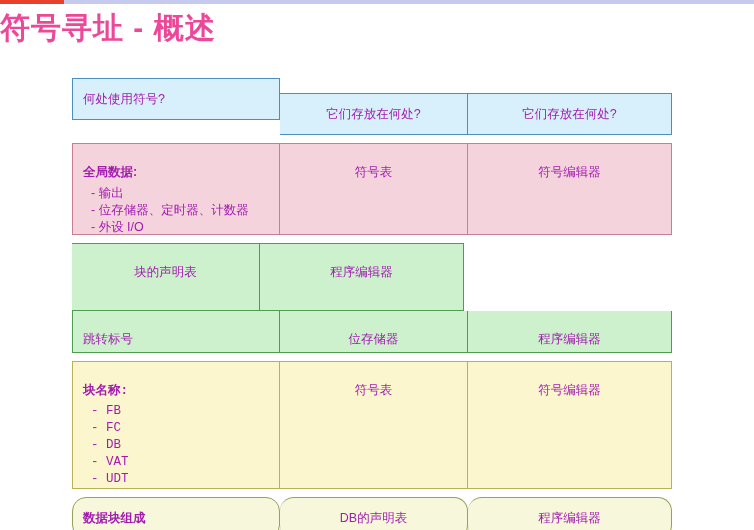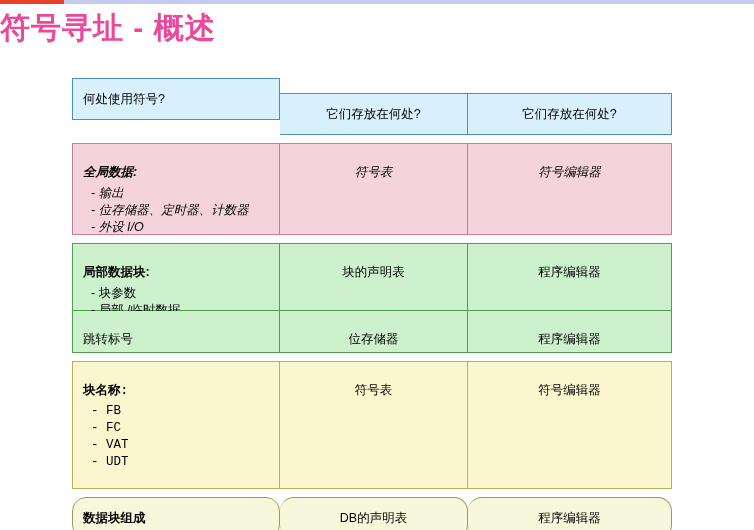--- a/index.html
+++ b/index.html
@@ -50,41 +50,41 @@
   .row {
     display: flex;
     width: 600px;
     margin-bottom: 8px;
   }
   .cell {
     box-sizing: border-box;
     border: 1px solid #3a7a3a;
     padding: 20px 10px;
     font-size: 12.5px;
-    color: #000000;
+    color: #a21caf;
   }
   .col1 { width: 208px; }
   .col2 { width: 188px; }
   .col3 { width: 204px; border-left: none; }
   .col2 { border-left: none; }
 
   
   .header .cell {
     background: #d8f0fb;
     border-color: #4a8fbf;
     height: 32px;
     display: flex;
     align-items: center;
     font-size: 12.5px;
   }
   .header .col1 { justify-content: flex-start; }
   .header .col2, .header .col3 { justify-content: center; margin-top: 15px; }
 
   
-  .group-pink .cell { background: #f5d3dd; border-color: #c87f95; font-style: italic; }
+  .group-pink .cell { background: #f5d3dd; border-color: #c87f95; }
   .group-green .cell { background: #cdf0cd; border-color: #4f9e4f; }
   .group-yellow .cell { background: #fcf6cf; border-color: #b9b05a; font-family: Liberation Mono, monospace; }
   .group-last .cell { background: #f6f7db; border-color: #9aa05a; border-radius: 14px; }
 
   .cell-title {
     font-weight: bold;
     margin-bottom: 4px;
   }
   .cell ul {
     list-style: none;
@@ -133,45 +133,39 @@
         <li class="sub-line">- 输出</li>
         <li class="sub-line">- 位存储器、定时器、计数器</li>
         <li class="sub-line">- 外设 I/O</li>
       </ul>
     </div>
     <div class="cell col2 val">符号表</div>
     <div class="cell col3 val">符号编辑器</div>
   </div>
 
   <div class="row group-green r-green1">
-    <div class="cell col1">
-      <div class="cell-title">局部数据块:</div>
-      <ul>
-        <li class="sub-line">- 块参数</li>
-        <li class="sub-line">- 局部 /临时数据</li>
-      </ul>
-    </div>
     <div class="cell col2 val">块的声明表</div>
     <div class="cell col3 val">程序编辑器</div>
   </div>
 
   <div class="row group-green r-green2" style="margin-top:-8px;border-top:none;">
     <div class="cell col1" style="border-top:none;">
       <div class="cell-title" style="font-weight:normal;">跳转标号</div>
     </div>
     <div class="cell col2 val" style="border-top:none;">位存储器</div>
     <div class="cell col3 val" style="border-top:none;">程序编辑器</div>
   </div>
 
   <div class="row group-yellow r-yellow">
     <div class="cell col1">
       <div class="cell-title">块名称:</div>
       <ul>
         <li class="sub-line">- FB</li>
         <li class="sub-line">- FC</li>
+        <li class="sub-line">- DB</li>
         <li class="sub-line">- VAT</li>
         <li class="sub-line">- UDT</li>
       </ul>
     </div>
     <div class="cell col2 val">符号表</div>
     <div class="cell col3 val">符号编辑器</div>
   </div>
 
   <div class="row group-last r-last">
     <div class="cell col1">数据块组成</div>

